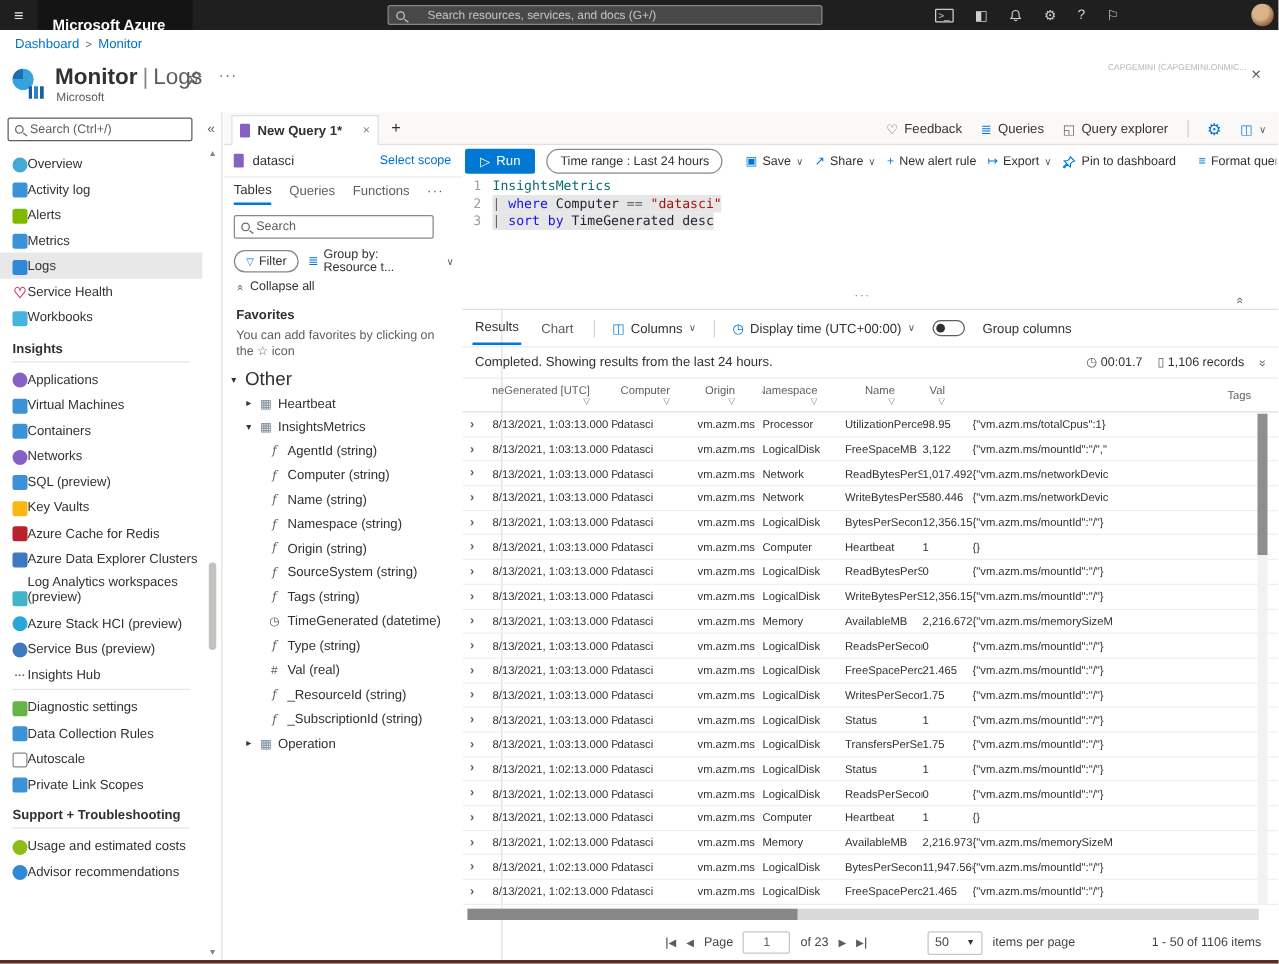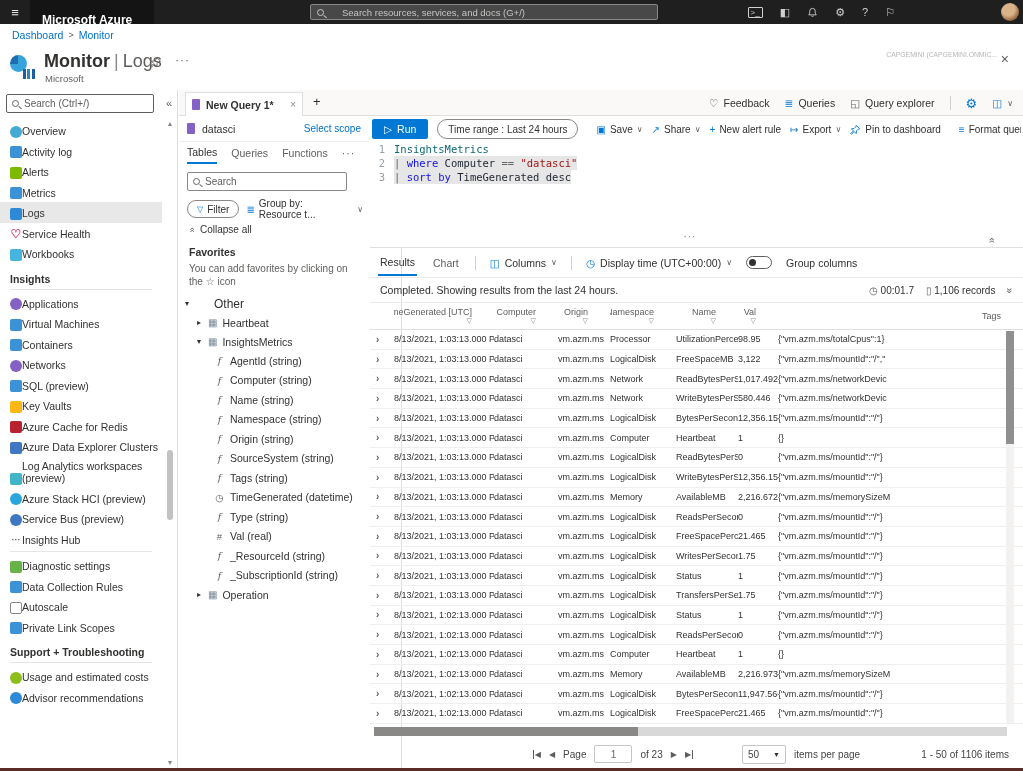--- a/index.html
+++ b/index.html
@@ -114,21 +114,21 @@
                  display:inline-flex; align-items:center; gap:4px; font-size:10px; cursor:pointer; }
   .groupby { font-size:10px; color:#323130; display:inline-flex; align-items:center; gap:4px; cursor:pointer; }
   .collapse-row { position:absolute; left:10px; top:82px; font-size:10px; color:#323130; display:flex;
                   align-items:center; gap:6px; cursor:pointer; }
   .fav-title { position:absolute; left:10px; top:104px; font-size:10.5px; font-weight:bold; }
   .fav-hint { position:absolute; left:10px; top:120px; width:162px; font-size:10px; color:#605e5c; line-height:13px; }
   .tree { position:absolute; left:4px; top:152px; width:182px; bottom:0; font-size:10.5px; overflow:hidden; }
   .tree-row { display:flex; align-items:center; gap:5px; height:19px; cursor:pointer; white-space:nowrap; }
   .tree-row .ar { width:8px; color:#323130; font-size:8px; text-align:center; }
   .tree-row .tbl { color:#7a8a99; font-size:10px; }
-  .tree-root { font-size:12px; color:#323130;margin-left:18px; }
+  .tree-root { font-size:15px; color:#323130; }
   .field-row { display:flex; align-items:center; gap:6px; height:19.5px; padding-left:32px; cursor:pointer; white-space:nowrap; }
   .field-ic { width:9px; text-align:center; color:#605e5c; font-size:9.5px; font-style:italic; font-family:"DejaVu Serif", serif; }
   .field-ic.n { font-style:normal; font-family:"Liberation Sans", sans-serif; }
   .indent1 { padding-left:12px; }
 
   
   .editor { position:absolute; left:370px; top:142px; right:0; height:105px; background:#fff;
             font-family:"DejaVu Sans Mono", monospace; font-size:10.5px; }
   .ed-line { display:flex; line-height:14px; height:14px; }
   .ed-line .ln { width:24px; text-align:right; padding-right:9px; color:#98a0a8; flex:0 0 24px; }

